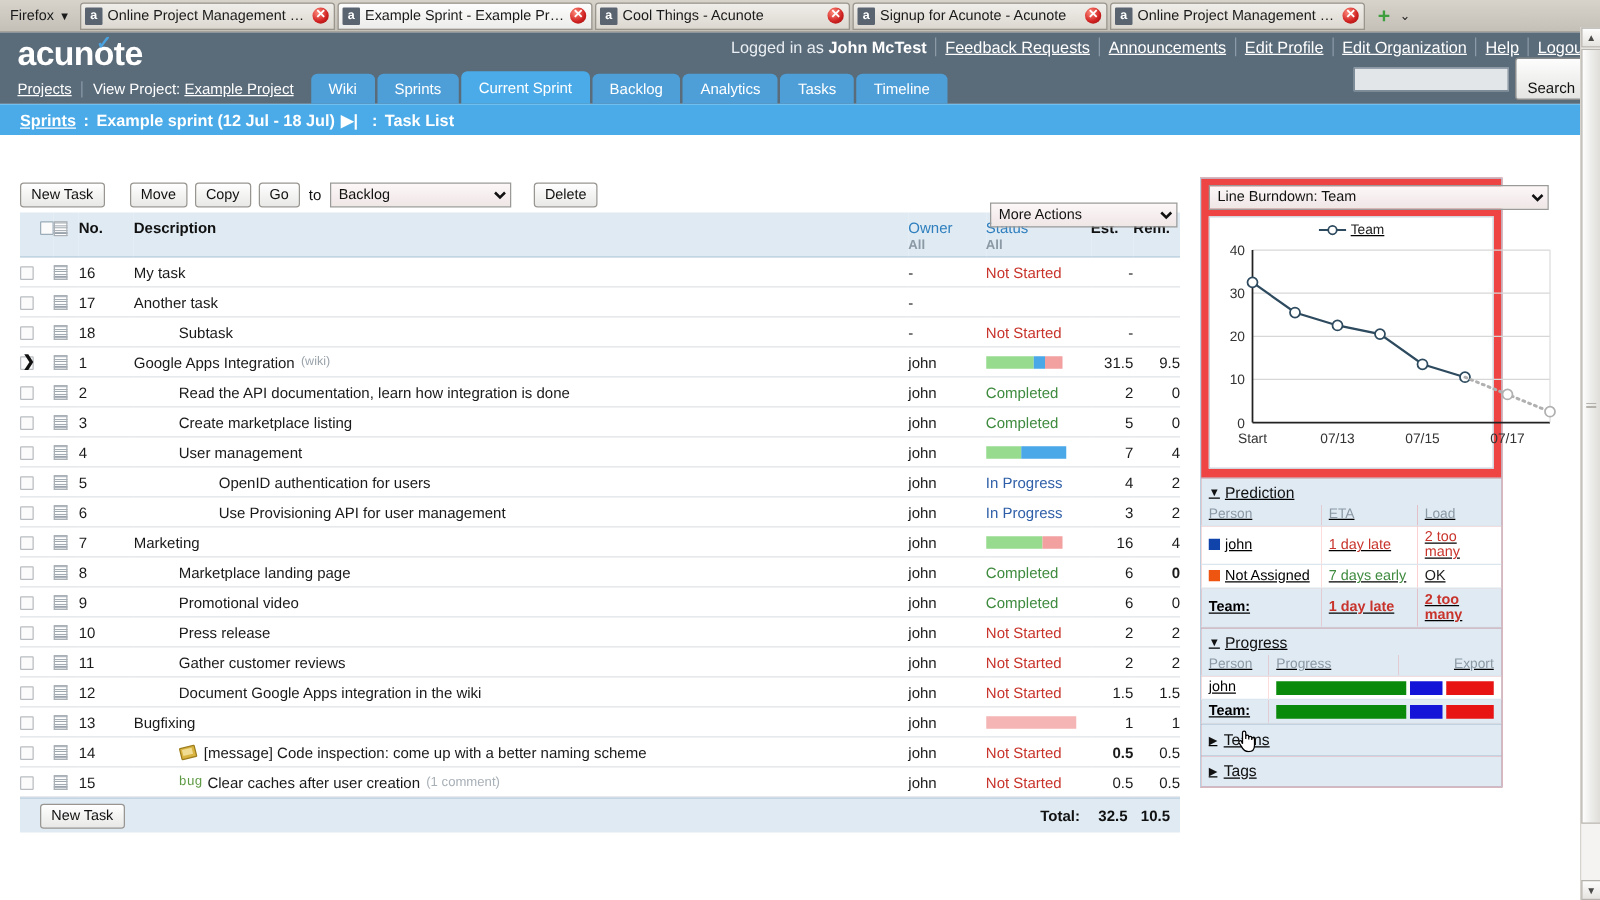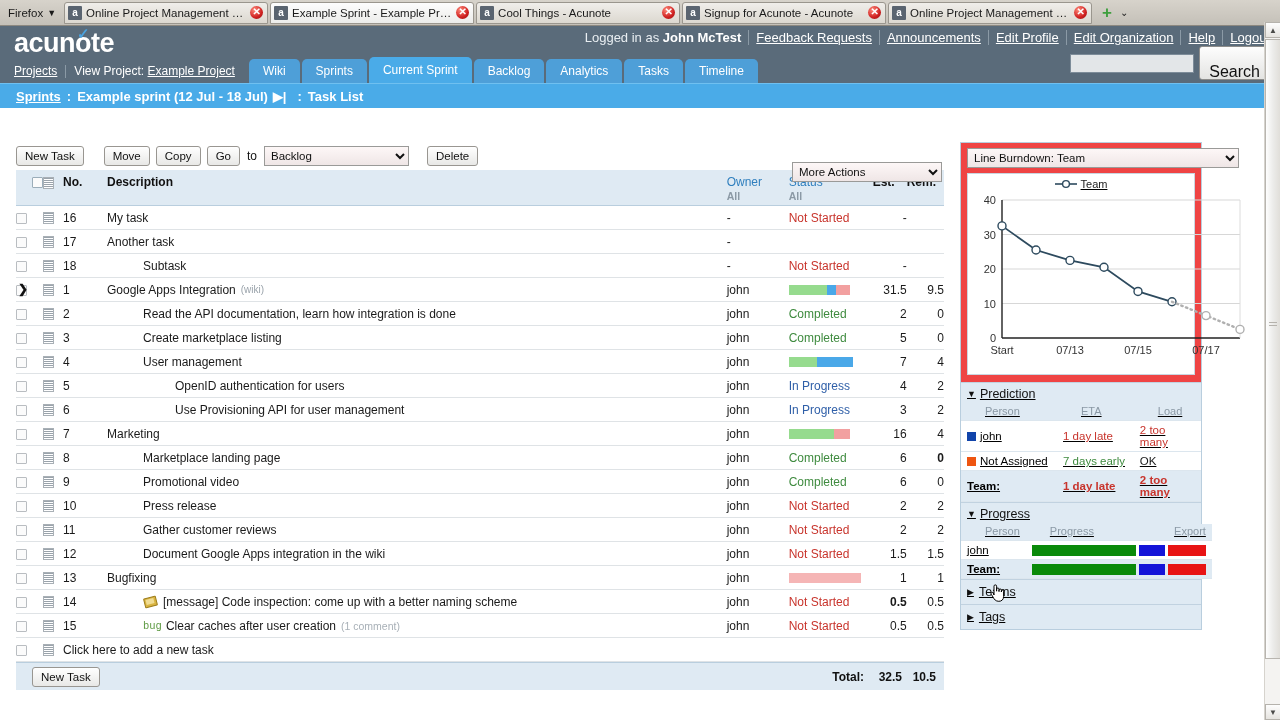--- a/index.html
+++ b/index.html
@@ -154,21 +154,21 @@
   .search-input {
     width: 124px; height: 19px;
     border: 1px solid #7d8c99; background: #e3e6e8;
     font-family: "Liberation Sans", sans-serif; font-size: 11px;
     padding: 0 3px;
   }
   .search-btn {
     height: 20px; padding: 16px 9px;
     background: linear-gradient(#fdfdfd, #e4e4e2);
     border: 1px solid #8d8d8b; border-radius: 3px;
-    font-family: "Liberation Sans", sans-serif; font-size: 16px;
+    font-family: "Liberation Sans", sans-serif; font-size: 12px;
     color: #111;
   }
 
   
   .crumbbar {
     width: 1280px; height: 25px;
     background: #4aabe8;
     border-top: 1px solid #6fc0f0;
     display: flex; align-items: center;
     padding-left: 16px;
@@ -323,21 +323,21 @@
 
   .sect { border-top: 1px solid #c1d2e0; }
   .sect-title {
     font-size: 12.5px; color: #111; padding: 4px 6px 3px 6px;
     display: flex; align-items: center; gap: 4px; background: #dfeaf3;
   }
   .tri { font-size: 9px; color: #111; }
   table.mini { width: 100%; border-collapse: collapse; }
   table.mini th {
     font-size: 11px; color: #8b99a5; font-weight: normal; text-align: left;
-    padding: 1px 6px 3px 24px; background: #dfeaf3;
+    padding: 1px 6px 3px 6px; background: #dfeaf3;
   }
   table.mini td {
     font-size: 11.5px; padding: 3px 6px; background: #ffffff;
     border-top: 1px solid #dce6ee; border-bottom: 1px solid #dce6ee;
   }
   table.mini tr.team td { background: #dfeaf3; font-weight: bold; }
   .sw { display:inline-block; width: 9px; height: 9px; margin-right: 4px; vertical-align: -1px; }
   .late { color: #c8342c; }
   .early { color: #3f8b3f; }
   .ok { color: #1a1a1a; }
@@ -774,25 +774,20 @@
                 <div class="desc ind1">
                   <span class="bugtag">bug</span>
                   <span>Clear caches after user creation</span>
                   <span class="commenttag">(1 comment)</span>
                 </div>
               </td>
               <td class="c-own">john</td>
               <td class="c-sts"><span class="st-notstarted">Not Started</span></td>
               <td class="c-est">0.5</td>
               <td class="c-rem">0.5</td>
-            </tr>
-            <tr class="addrow">
-              <td class="c-chk"><span class="chkbox"></span></td>
-              <td class="c-note"><span class="noteicon"></span></td>
-              <td colspan="6">Click here to add a new task</td>
             </tr>
           </tbody>
       </table>
 
       <div class="footer">
         <button class="btn">New Task</button>
         <div class="totals">
           <span class="tlabel">Total:</span>
           <span class="tv1">32.5</span>
           <span class="tv2">10.5</span>

